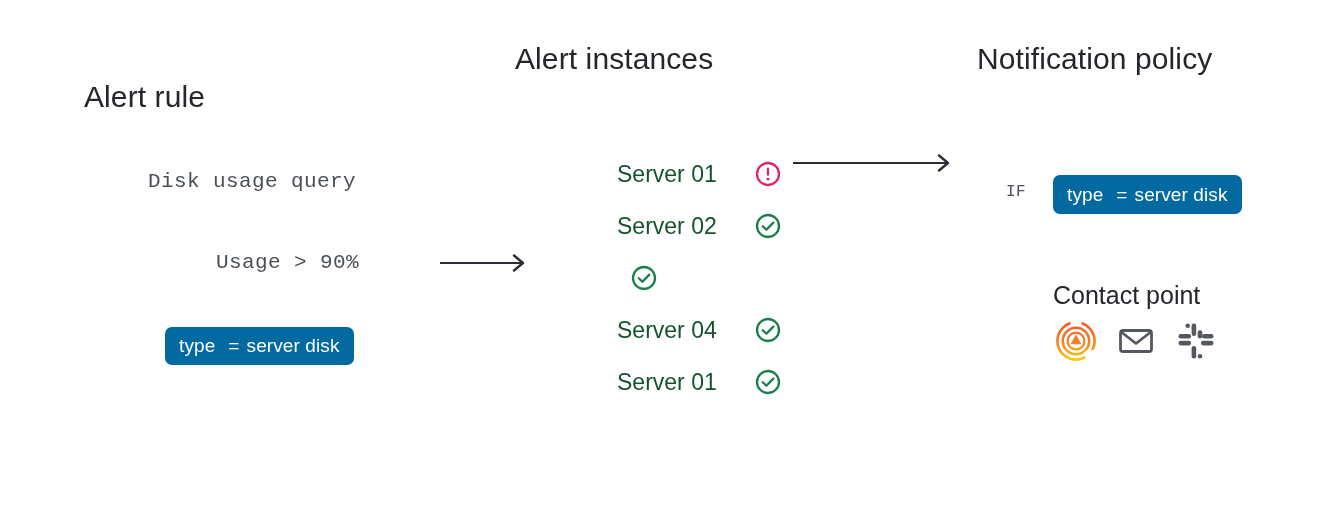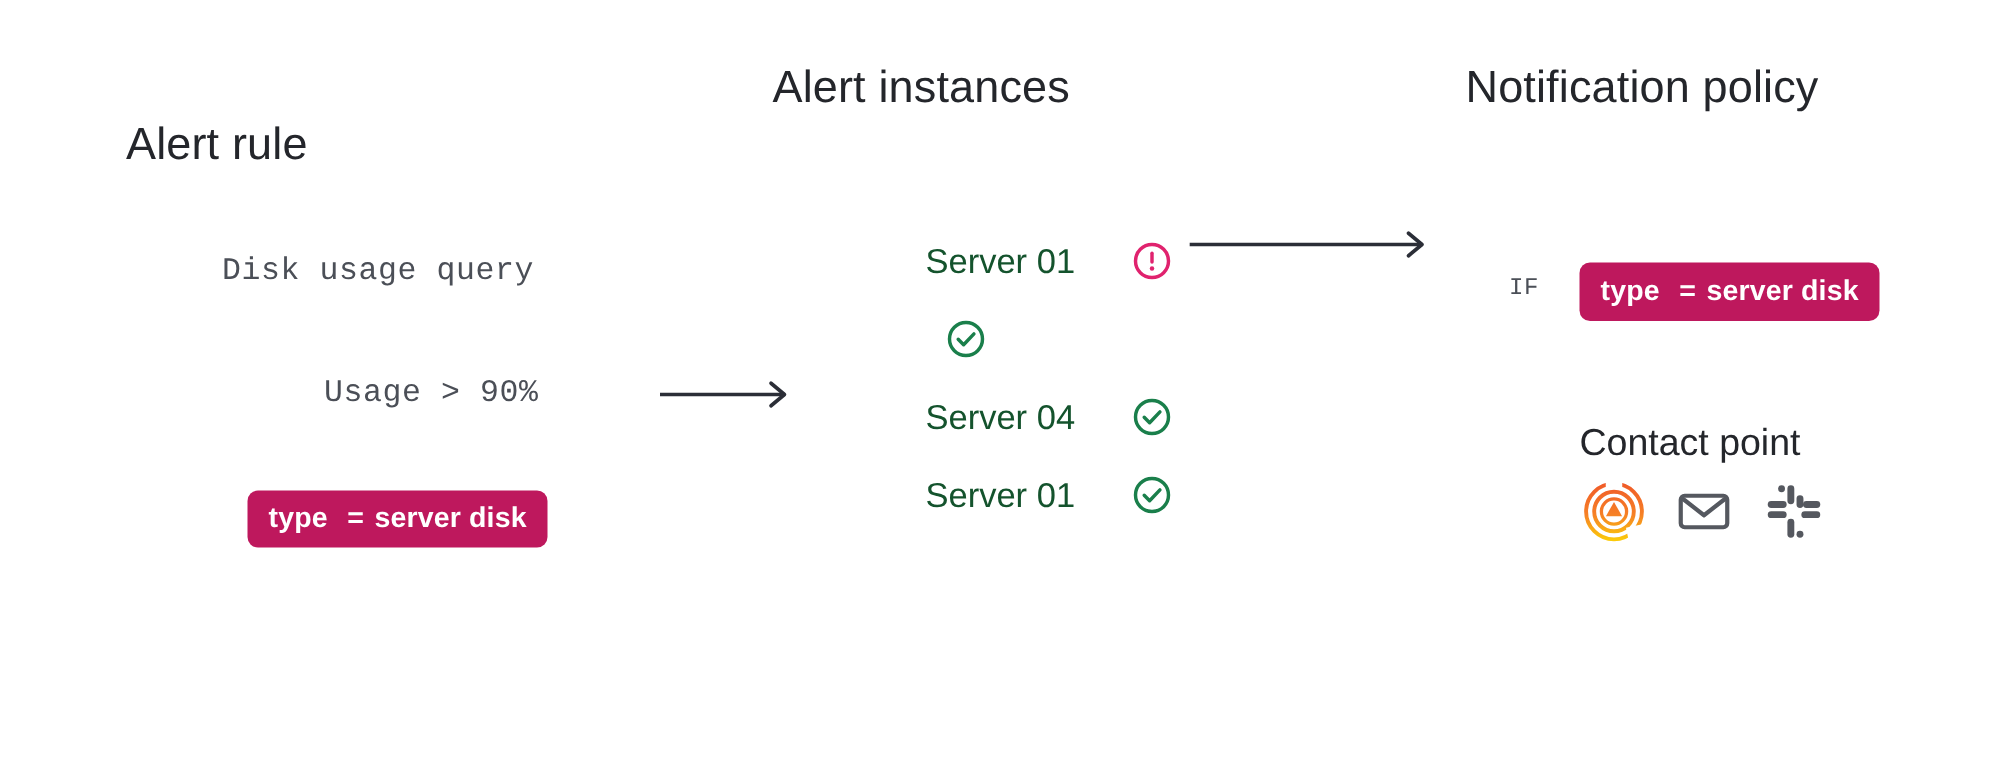--- a/index.html
+++ b/index.html
@@ -38,24 +38,24 @@
     white-space: pre;
     letter-spacing: 0.4px;
   }
   #rule-query     { left: 148px; top: 170px; }
   #rule-condition { left: 185px; top: 251px; margin-left: 31px; }
   #policy-if      { left: 1006px; top: 183px; font-size: 16px; }
 
   
   .badge {
     position: absolute;
-    background: #be185d;
+    background: #0369a1;
     color: #ffffff;
     font-size: 19px;
-    font-weight: 700;
+    font-weight: 400;
     border-radius: 7px;
     display: flex;
     align-items: center;
     white-space: nowrap;
     letter-spacing: 0.1px;
   }
   .badge .b-key { }
   .badge .b-op  { margin-left: 13px; }
   .badge .b-val { margin-left: 7px; }
 
@@ -146,20 +146,29 @@
     <span class="instance-name">Server 01</span>
     <span class="instance-status">
       <svg width="26" height="26" viewBox="0 0 26 26" fill="none" xmlns="http://www.w3.org/2000/svg">
         <circle cx="13" cy="13" r="11" stroke="#e0226e" stroke-width="2.3"></circle>
         <rect x="11.85" y="6.6" width="2.3" height="8.2" rx="1.15" fill="#e0226e"></rect>
         <circle cx="13" cy="18" r="1.5" fill="#e0226e"></circle>
       </svg>
     </span>
   </div>
 
+  <div class="instance-row">
+    <span class="instance-name">Server 02</span>
+    <span class="instance-status">
+      <svg width="26" height="26" viewBox="0 0 26 26" fill="none" xmlns="http://www.w3.org/2000/svg">
+        <circle cx="13" cy="13" r="11" stroke="#1a7f4b" stroke-width="2.3"></circle>
+        <path d="M7.8 13.2 L11.4 16.8 L18.3 9.6" stroke="#1a7f4b" stroke-width="2.3" stroke-linecap="round" stroke-linejoin="round" fill="none"></path>
+      </svg>
+    </span>
+  </div>
 
   <div class="instance-row">
     <span class="instance-status">
       <svg width="26" height="26" viewBox="0 0 26 26" fill="none" xmlns="http://www.w3.org/2000/svg">
         <circle cx="13" cy="13" r="11" stroke="#1a7f4b" stroke-width="2.3"></circle>
         <path d="M7.8 13.2 L11.4 16.8 L18.3 9.6" stroke="#1a7f4b" stroke-width="2.3" stroke-linecap="round" stroke-linejoin="round" fill="none"></path>
       </svg>
     </span>
   </div>
 

